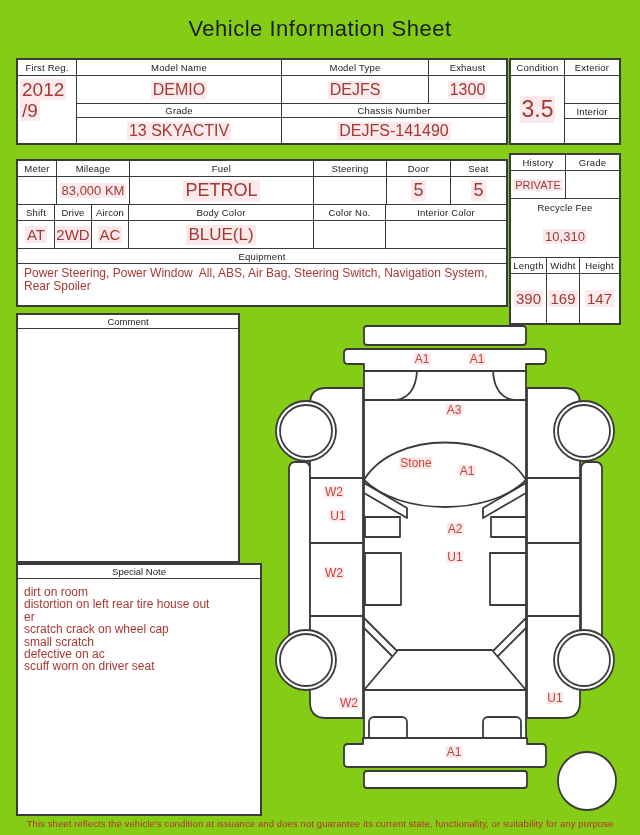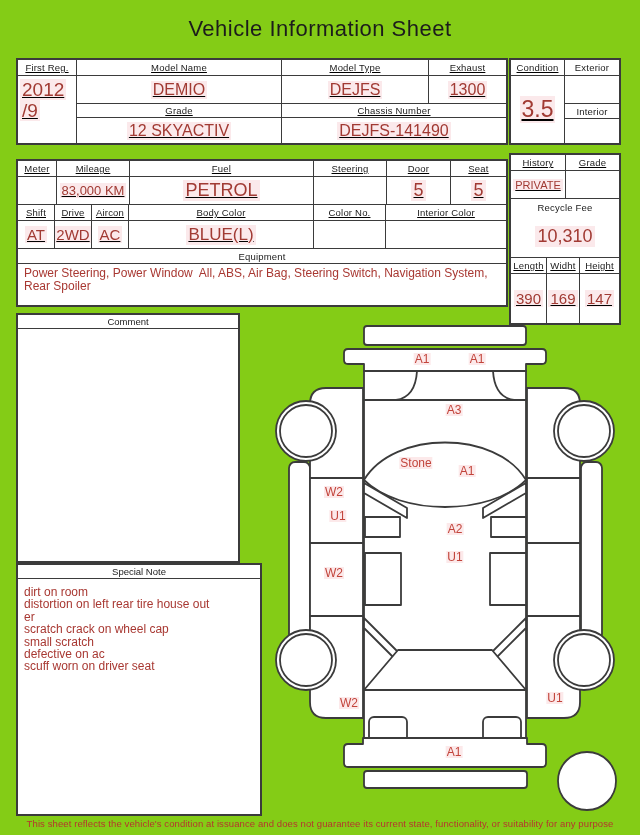--- a/index.html
+++ b/index.html
@@ -12,21 +12,21 @@
 
   .box { position:absolute; border:2px solid #3b3b3b; background:#fff; }
 
   
   .lbl { height:16px; border-bottom:1px solid #3b3b3b; font-size:9.5px; color:#1a1a1a;
          display:flex; align-items:center; justify-content:center; letter-spacing:.2px; }
   .val { flex:1; display:flex; align-items:center; justify-content:center;
          color:#a13a33; overflow:hidden; }
   .hl  { background:#fbe9eb; padding:0 2px; white-space:pre; }
 
-  .cell { display:flex; flex-direction:column;text-decoration:underline; }
+  .cell { display:flex; flex-direction:column; }
   .br { border-right:1px solid #3b3b3b; }
   .bt { border-top:1px solid #3b3b3b; }
 
   
   #tableA1 { left:16px; top:58px; width:492px; height:87px; display:flex; }
   #firstreg { width:59px; }
   #firstreg .val { align-items:flex-start; justify-content:flex-start;
                    font-size:19px; line-height:21px; padding:3px 0 0 2px; display:block; }
   #a1main { flex:1; display:flex; flex-direction:column; }
   #a1row1 { height:43px; display:flex; }
@@ -48,21 +48,21 @@
   #a2row3 { flex:1; display:flex; flex-direction:column; }
   #a2row3 .lbl { height:15px; }
   #equiptext { flex:1; color:#a83832; font-size:12px; line-height:12.5px;
                padding:3px 4px 0 6px; white-space:pre-wrap; }
 
   
   #tableB2 { left:509px; top:153px; width:112px; height:172px; display:flex; flex-direction:column; }
   #b2row1 { height:44px; display:flex; border-bottom:1px solid #3b3b3b; }
   #b2row2 { height:59px; display:flex; flex-direction:column; border-bottom:1px solid #3b3b3b; }
   #b2row2 .lbl { border-bottom:none; }
-  #b2row2 .val { font-size:18px;text-align:center; }
+  #b2row2 .val { font-size:13px;text-align:center; }
   #b2row3 { flex:1; display:flex; }
   .v11 { font-size:11px; } .v13 { font-size:13px; } .v15 { font-size:15px; }
 
   
   #comment { left:16px; top:313px; width:224px; height:250px; display:flex; flex-direction:column; }
   #special { left:16px; top:563px; width:246px; height:253px; display:flex; flex-direction:column; }
   .sec-lbl { height:14px; border-bottom:1px solid #3b3b3b; font-size:9.5px; color:#1a1a1a;
              display:flex; align-items:center; justify-content:center; }
   #notebody { padding:7px 18px 0 6px; }
   .note-line { color:#a83832; font-size:12px; line-height:12.4px; white-space:nowrap; }
@@ -109,21 +109,21 @@
           <div class="lbl">Exhaust</div>
           <div class="val v16">
               <span class="hl">1300</span>
             </div>
         </div>
       </div>
       <div id="a1row2">
         <div class="cell br" style="width:205px">
           <div class="lbl">Grade</div>
           <div class="val v16">
-              <span class="hl">12 SKYACTIV</span>
+              <span class="hl">13 SKYACTIV</span>
             </div>
         </div>
         <div class="cell" style="flex:1">
           <div class="lbl">Chassis Number</div>
           <div class="val v16">
               <span class="hl">DEJFS-141490</span>
             </div>
         </div>
       </div>
     </div>

